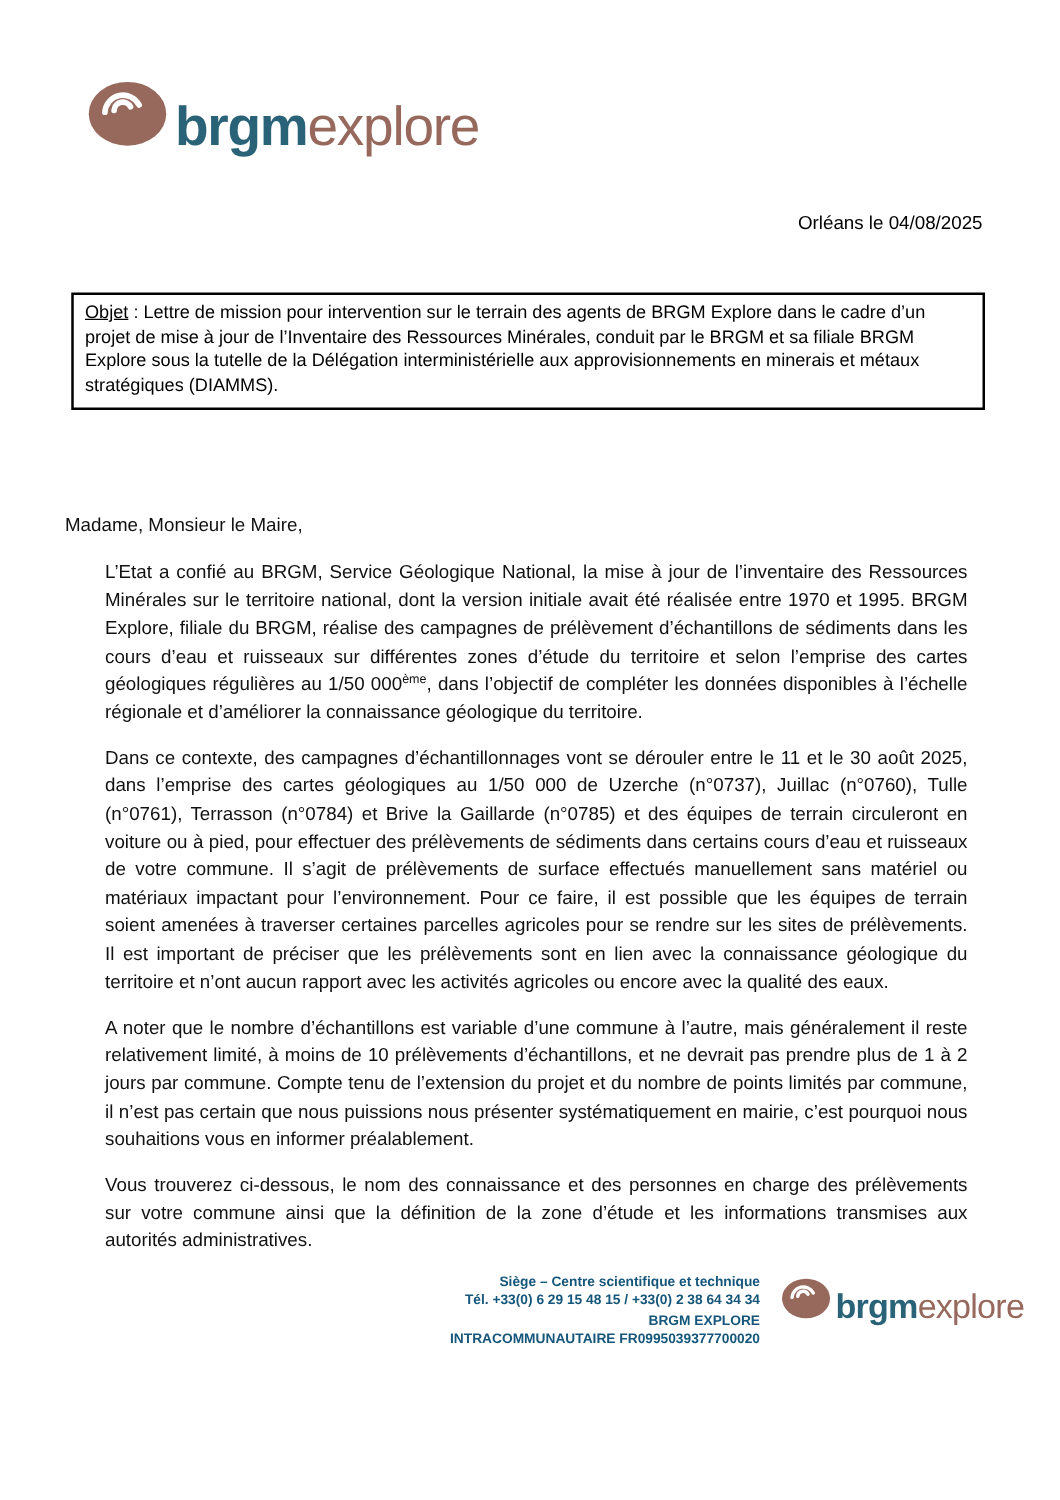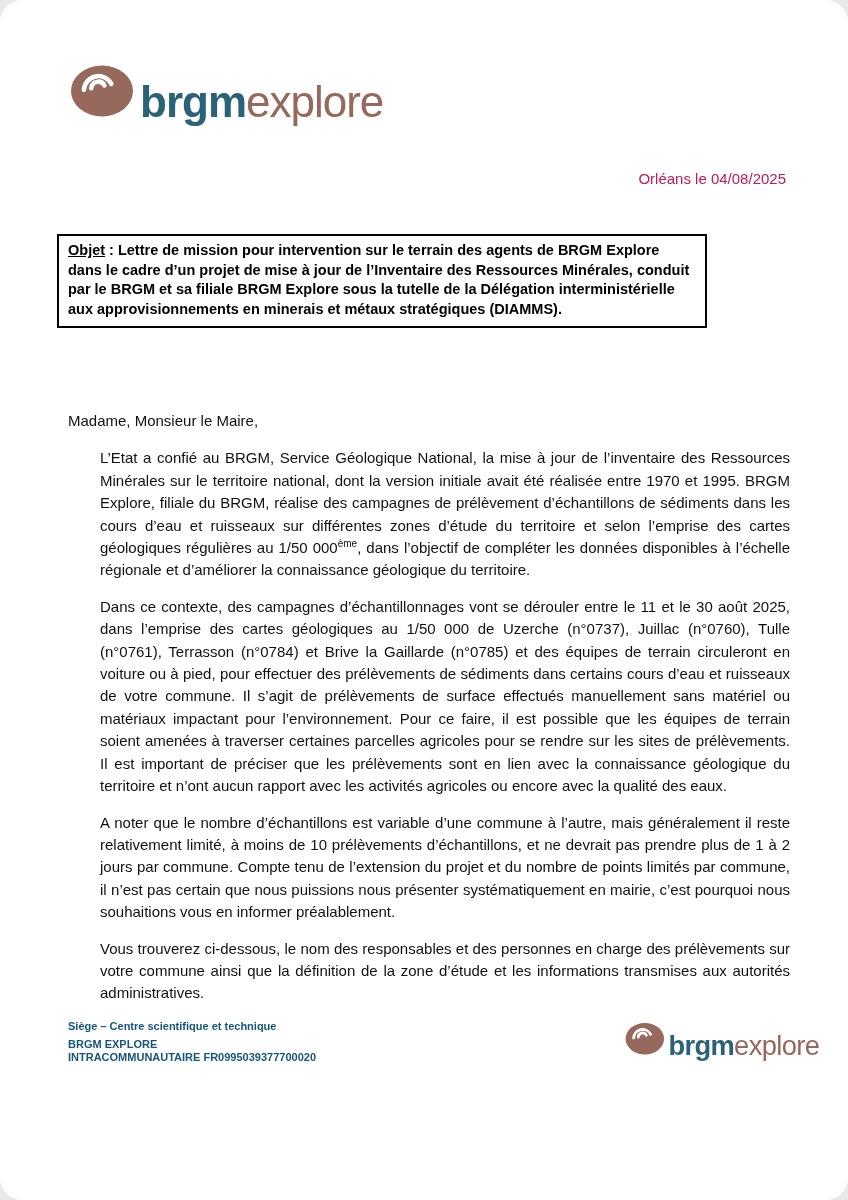--- a/index.html
+++ b/index.html
@@ -5,63 +5,62 @@
   * { margin:0; padding:0; box-sizing:border-box; }
   html,body { background:#e9e9e9; }
   body { font-family:"Liberation Sans", sans-serif; }
   .page {
     position:relative;
     width:848px; height:1200px;
     margin:0 auto;
     background:#ffffff;
     color:#111;
     overflow:hidden;
-    border-radius:22px;
   }
 
   
   .logo { display:flex; align-items:flex-start; }
   .logo-mark { width:66px; height:54px; flex:0 0 auto; }
   .logo-text { margin-left:4px; margin-top:16px; font-size:44px; line-height:1; letter-spacing:-1px; white-space:nowrap; }
   .logo-brgm { font-weight:bold; color:#2a6378; }
   .logo-explore { font-weight:normal; color:#97685c; }
   .logo-header { position:absolute; top:64px; left:70px; }
   .logo-footer { position:absolute; top:1022px; left:625px; transform:scale(0.62); transform-origin:top left; }
 
   
   .date-line {
     position:absolute; top:170px; right:62px;
-    font-size:15px; color:#be185d;
+    font-size:15px; color:#000000;
   }
 
   
   .objet-box {
-    position:absolute; top:234px; left:57px; width:650px;
+    position:absolute; top:234px; left:57px; width:731px;
     border:2px solid #000;
     padding:5px 9px 7px 9px;
-    font-size:14.5px; font-weight:bold; line-height:19.5px;
+    font-size:14.5px; font-weight:normal; line-height:19.5px;
     text-align:left; color:#000;
   }
   .objet-label { text-decoration:underline; }
 
   
   .letter-body {
-    position:absolute; top:410px; left:68px; width:722px;
+    position:absolute; top:410px; left:52px; width:722px;
     font-size:15px; line-height:22.4px; color:#111;
   }
   .salutation { margin-bottom:15px; }
   .para { text-align:justify; margin-bottom:14px;margin-left:32px; }
   .para sup { font-size:10px; line-height:0; }
   .bold-seg { font-weight:normal; }
 
   
   .footer-text {
     position:absolute; top:1020px; left:68px; width:540px;
     color:#15567a; font-weight:bold;
-    font-size:11px; line-height:13.5px;
+    font-size:11px; line-height:13.5px;text-align:right;
   }
   .footer-block + .footer-block { margin-top:4px; }
 </style>
 </head>
 <body>
 
 <div class="page">
 
   <div class="logo logo-header">
     <svg class="logo-mark" viewBox="0 0 66 54">
@@ -84,26 +83,27 @@
 
   <div class="letter-body">
     <div class="salutation">Madame, Monsieur le Maire,</div>
 
     <p class="para"><span>L’Etat a confié au BRGM, Service Géologique National, la mise à jour de l’inventaire des Ressources Minérales sur le territoire national, dont la version initiale avait été réalisée entre 1970 et 1995. BRGM Explore, filiale du BRGM, réalise des campagnes de prélèvement d’échantillons de sédiments dans les cours d’eau et ruisseaux sur différentes zones d’étude du territoire et selon l’emprise des cartes géologiques régulières au 1/50 000</span><sup>ème</sup><span>, dans l’objectif de compléter les données disponibles à l’échelle régionale et d’améliorer la connaissance géologique du territoire.</span></p>
 
     <p class="para"><span>Dans ce contexte, des campagnes d’échantillonnages vont se dérouler entre le 11 et le 30 août 2025, dans l’emprise </span><span class="bold-seg">des cartes géologiques au 1/50 000 de Uzerche (n°0737), Juillac (n°0760), Tulle (n°0761), Terrasson (n°0784) et Brive la Gaillarde (n°0785)</span><span> et des équipes de terrain circuleront en voiture ou à pied, pour effectuer des prélèvements de sédiments dans certains cours d’eau et ruisseaux de votre commune. Il s’agit de prélèvements de surface effectués manuellement sans matériel ou matériaux impactant pour l’environnement. Pour ce faire, il est possible que les équipes de terrain soient amenées à traverser certaines parcelles agricoles pour se rendre sur les sites de prélèvements. Il est important de préciser que les prélèvements sont en lien avec la connaissance géologique du territoire et n’ont aucun rapport avec les activités agricoles ou encore avec la qualité des eaux.</span></p>
 
     <p class="para">A noter que le nombre d’échantillons est variable d’une commune à l’autre, mais généralement il reste relativement limité, à moins de 10 prélèvements d’échantillons, et ne devrait pas prendre plus de 1 à 2 jours par commune. Compte tenu de l’extension du projet et du nombre de points limités par commune, il n’est pas certain que nous puissions nous présenter systématiquement en mairie, c’est pourquoi nous souhaitions vous en informer préalablement.</p>
 
-    <p class="para">Vous trouverez ci-dessous, le nom des responsables et des personnes en charge des prélèvements sur votre commune ainsi que la définition de la zone d’étude et les informations transmises aux autorités administratives.</p>
+    <p class="para">Vous trouverez ci-dessous, le nom des connaissance et des personnes en charge des prélèvements sur votre commune ainsi que la définition de la zone d’étude et les informations transmises aux autorités administratives.</p>
   </div>
 
   <div class="footer-text">
     <div class="footer-block">
       <div>Siège – Centre scientifique et technique</div>
+      <div>Tél. +33(0) 6 29 15 48 15 / +33(0) 2 38 64 34 34</div>
     </div>
     <div class="footer-block">
       <div>BRGM EXPLORE</div>
       <div>INTRACOMMUNAUTAIRE FR0995039377700020</div>
     </div>
   </div>
 
   <div class="logo logo-footer">
     <svg class="logo-mark" viewBox="0 0 66 54">
       <ellipse cx="32" cy="27" rx="31" ry="25.5" fill="#97685c"></ellipse>

